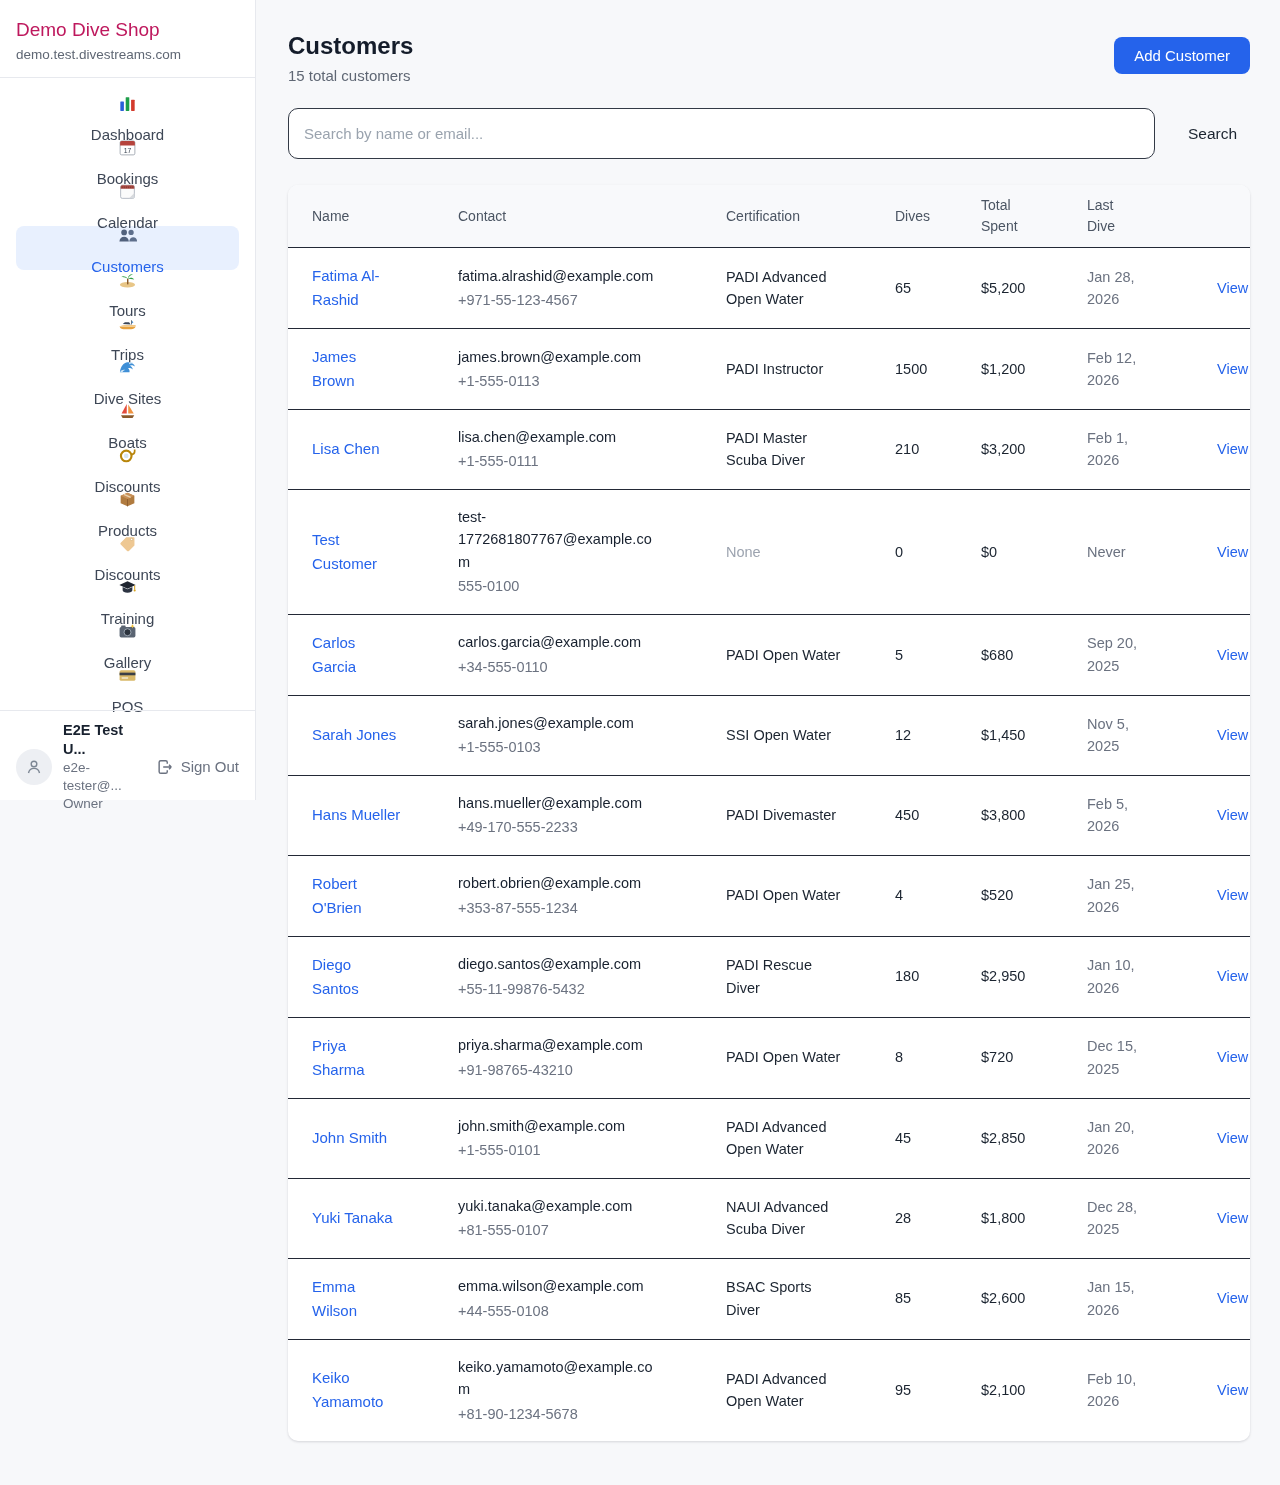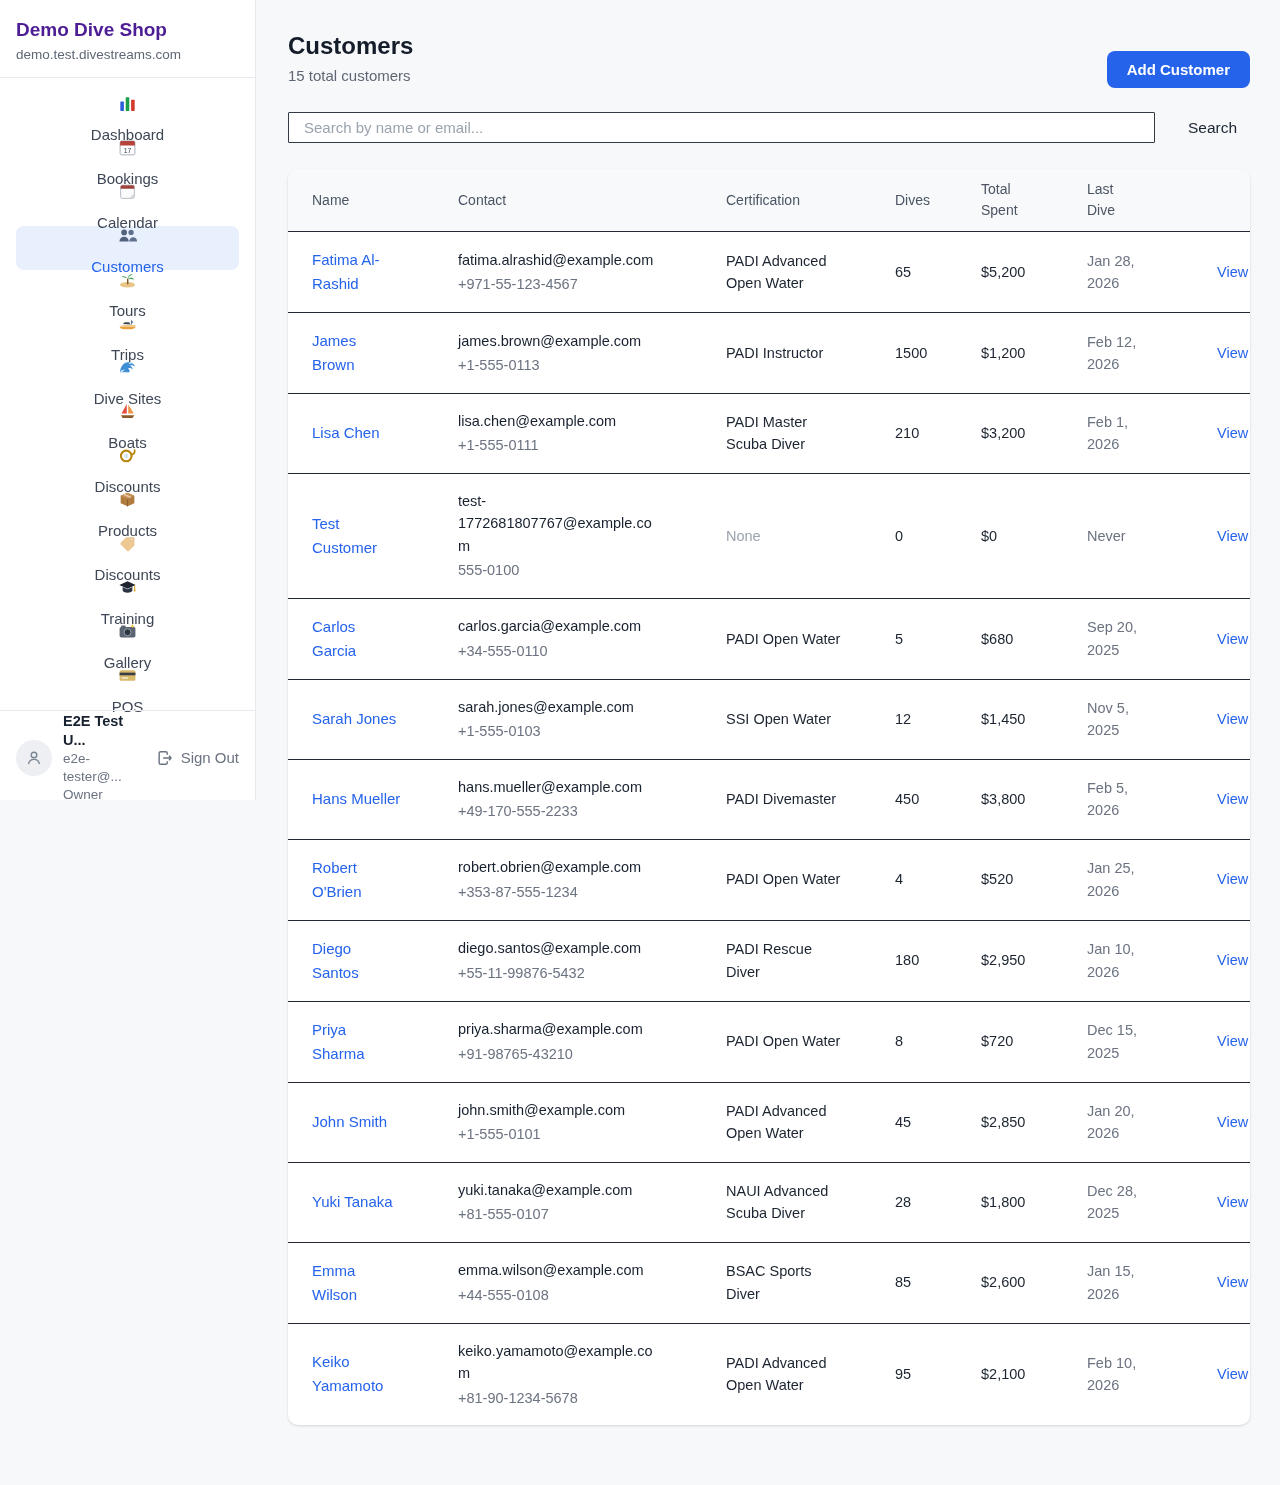--- a/index.html
+++ b/index.html
@@ -9,34 +9,34 @@
     background: #f7f8fa; color: #1b2430;
     font-family: "Liberation Sans", "DejaVu Sans", sans-serif;
   }
   
   .sidebar {
     position: absolute; left: 0; top: 0; width: 256px; height: 800px;
     background: #fff; border-right: 1px solid #e7e9ee;
     display: flex; flex-direction: column;
   }
   .sidebar-header { padding: 19px 16px 15px; border-bottom: 1px solid #e7e9ee; }
-  .shop-title { font-size: 19px; font-weight: bold; color: #4c1d95; }
+  .shop-title { font-size: 19px; font-weight: normal; color: #be185d; }
   .shop-domain { font-size: 13.5px; color: #5f6774; margin-top: 6px; }
   .nav { flex: 1; padding: 16px 16px 0; }
   .nav-item {
     display: flex; align-items: center; gap: 13px; height: 44px;
     padding: 0 12px; border-radius: 8px; font-size: 15px; color: #3e4756;
     cursor: pointer;
     flex-direction: column;
   }
   .nav-item.active { background: #e8f0fe; color: #2563eb; }
   .nav-icon { width: 19px; height: 19px; flex: 0 0 19px; display: inline-flex; }
   .nav-icon svg { width: 100%; height: 100%; }
   .sidebar-footer {
-    border-top: 1px solid #e7e9ee; padding: 1px 16px;
+    border-top: 1px solid #e7e9ee; padding: 10px 16px;
     display: flex; align-items: center; gap: 11px;
   }
   .avatar {
     width: 36px; height: 36px; border-radius: 50%; background: #edeff3;
     display: flex; align-items: center; justify-content: center; flex: 0 0 36px;
   }
   .avatar svg { width: 20px; height: 20px; }
   .user-block { flex: 1; min-width: 0; line-height: 1.32; }
   .user-name { font-size: 14.5px; font-weight: bold; color: #18212f; }
   .user-email, .user-role { font-size: 13.5px; color: #6b7280; }
@@ -46,26 +46,26 @@
     white-space: nowrap;
   }
   .signout-btn svg { width: 18px; height: 18px; }
   
   .main { position: absolute; left: 288px; top: 0; width: 962px; }
   .page-head { margin-top: 32px; display: flex; align-items: flex-start; justify-content: space-between; }
   .page-title { font-size: 24px; font-weight: bold; color: #141c2a; margin: 0; }
   .page-subtitle { font-size: 15px; color: #5f6774; margin-top: 7px; }
   .add-btn {
     background: #2563eb; color: #fff; border: none; border-radius: 8px;
-    height: 37px; padding: 0 20px; font-size: 15px; font-weight: 700;
-    font-family: inherit; cursor: pointer; margin-top: 19px;
+    height: 37px; padding: 0 20px; font-size: 15px; font-weight: 400;
+    font-family: inherit; cursor: pointer; margin-top: 5px;
   }
   .search-row { margin-top: 24px; display: flex; align-items: center; }
   .search-input {
-    width: 867px; height: 31px; border: 1.5px solid #333a46; border-radius: 1px;
+    width: 867px; height: 51px; border: 1.5px solid #333a46; border-radius: 10px;
     background: #fff; padding: 0 15px; font-size: 15px; font-family: inherit; color: #0f172a;
   }
   .search-input::placeholder { color: #9aa3ae; }
   .search-btn {
     margin-left: 27px; background: none; border: none; font-size: 15.5px;
     color: #1b2430; font-family: inherit; cursor: pointer; font-weight: 500;
   }
   
   .card {
     margin-top: 26px; background: #fff; border-radius: 10px; overflow: hidden;

